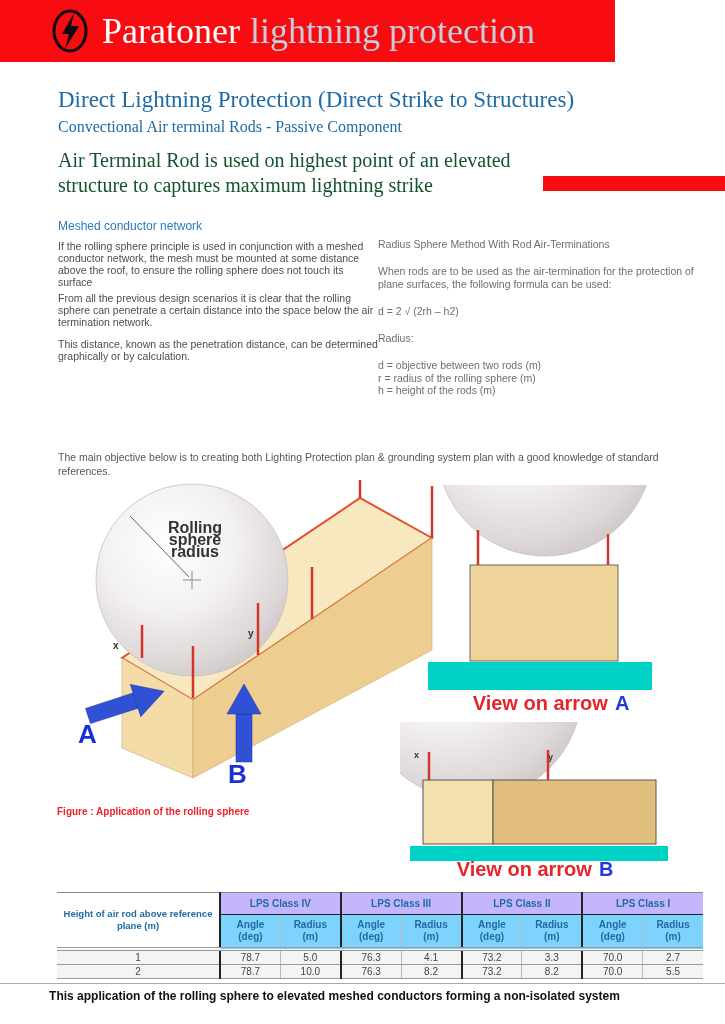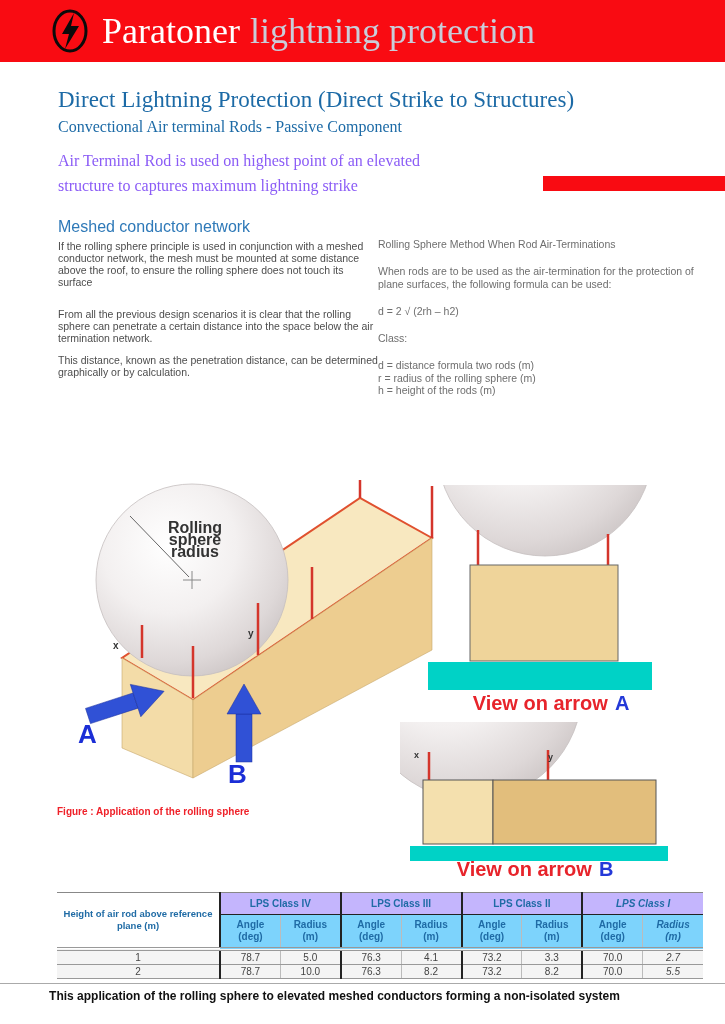--- a/index.html
+++ b/index.html
@@ -1,40 +1,40 @@
 <!DOCTYPE html>
 <html><head>
 <meta charset="utf-8">
 <style>
   html,body{margin:0;padding:0;background:#888;}
   #page{position:relative;width:725px;height:1024px;background:#ffffff;margin:0 auto;
         font-family:"Liberation Sans",sans-serif;overflow:hidden;}
 
   
-  #header{position:absolute;left:0;top:0;width:725px;height:62px;background:#F90B12;
+  #header{position:absolute;left:0;top:0;width:615px;height:62px;background:#F90B12;
           display:flex;align-items:center;padding-left:50px;box-sizing:border-box;}
   #logo{width:40px;height:46px;margin-right:12px;flex:0 0 auto;}
   .brand{font-family:"Liberation Serif",serif;font-size:36px;color:#ffffff;line-height:1;}
   .brand-suffix{font-family:"Liberation Serif",serif;font-size:36px;color:#C9CDD9;margin-left:10px;line-height:1;}
 
   
   #accent-bar{position:absolute;left:543px;top:176px;width:182px;height:15px;background:#F90B12;}
 
   
   #intro{position:absolute;left:58px;top:86px;width:650px;font-family:"Liberation Serif",serif;}
   .title{font-size:23px;color:#1C6AA6;line-height:27px;}
   .subtitle{font-size:16px;color:#1C6AA6;line-height:24px;margin-top:2px;}
-  .tagline{font-size:16px;color:#8b5cf6;line-height:25px;}
+  .tagline{font-size:20px;color:#14532d;line-height:25px;}
   .tagline.first{margin-top:9px;}
 
   
   #left-col{position:absolute;left:58px;top:220px;width:320px;}
-  .mesh-heading{font-size:16px;color:#2E79B8;line-height:13px;margin-bottom:7px;}
+  .mesh-heading{font-size:12px;color:#2E79B8;line-height:13px;margin-bottom:7px;}
   .para{font-size:10.5px;color:#4d4d4d;line-height:12px;}
-  .para.p1{margin-bottom:20px;}
+  .para.p1{margin-bottom:4px;}
   .para.p2{margin-bottom:10px;}
   .para.p3{margin-bottom:10px;}
 
   #right-col{position:absolute;left:378px;top:238px;width:330px;color:#6e6e6e;}
   .rc{font-size:10.5px;line-height:13px;margin-bottom:14px;}
   .rc-defs{font-size:10.5px;line-height:12.5px;}
 
   #objective{position:absolute;left:58px;top:450px;width:640px;font-size:10.5px;color:#555;line-height:14px;}
 
   
@@ -57,21 +57,21 @@
   
   #table-wrap{position:absolute;left:57px;top:892px;width:646px;}
   table.lps{border-collapse:collapse;table-layout:fixed;width:646px;}
   table.lps th,table.lps td{text-align:center;vertical-align:middle;font-weight:bold;}
   th.rowhead{width:150px;color:#1F6BA5;font-size:9.5px;line-height:12px;border-top:1px solid #888;
              border-right:2px solid #222;border-bottom:4px double #999;padding:2px 6px;background:#fff;}
   th.group{color:#1F6BA5;font-size:10px;border-top:1px solid #888;border-bottom:1px solid #222;
            padding:5px 0;background:#c4b5fd;}
   .vthin{border-right:1px solid #bbb;}
   .vthick{border-right:2px solid #222;}
-  .vnone{border-right:none;font-style:italic;}
+  .vnone{border-right:none;}
   td.subh{color:#1F6BA5;font-size:10px;line-height:12px;border-bottom:4px double #999;padding:4px 0;background:#7dd3fc;}
   td.cell{font-size:10px;color:#444;font-weight:normal !important;border-bottom:1px solid #999;
           padding:1px 0;background:#f4f4f4;}
 
   
   #footer-rule{position:absolute;left:0;top:983px;width:725px;border-top:1px solid #aaa;}
   #footer-text{position:absolute;left:0;top:989px;width:669px;text-align:center;
                font-size:12px;font-weight:bold;color:#111;}
 </style>
 </head>
@@ -98,29 +98,30 @@
   </div>
 
   <div id="left-col">
     <div class="mesh-heading">Meshed conductor network</div>
     <div class="para p1">If the rolling sphere principle is used in conjunction with a meshed conductor network, the mesh must be mounted at some distance above the roof, to ensure the rolling sphere does not touch its surface</div>
     <div class="para p3">From all the previous design scenarios it is clear that the rolling sphere can penetrate a certain distance into the space below the air termination network.</div>
     <div class="para">This distance, known as the penetration distance, can be determined graphically or by calculation.</div>
   </div>
 
   <div id="right-col">
-    <div class="rc">Rolling Sphere Method When Rod Air-Terminations</div>
+    <div class="rc">Radius Sphere Method With Rod Air-Terminations</div>
     <div class="rc">When rods are to be used as the air-termination for the protection of plane surfaces, the following formula can be used:</div>
     <div class="rc">d = 2 √ (2rh – h2)</div>
-    <div class="rc">Class:</div>
-    <div class="rc-defs">d = distance formula two rods (m)</div>
+    <div class="rc">Radius:</div>
+    <div class="rc-defs">d = objective between two rods (m)</div>
     <div class="rc-defs">r = radius of the rolling sphere (m)</div>
     <div class="rc-defs">h = height of the rods (m)</div>
   </div>
 
+  <div id="objective">The main objective below is to creating both Lighting Protection plan &amp; grounding system plan with a good knowledge of standard references.</div>
 
   <svg id="diagram-svg" width="725" height="410" viewBox="0 480 725 410">
     <defs>
       <radialGradient id="sphereG" cx="38%" cy="32%" r="78%">
         <stop offset="0%" stop-color="#ffffff"></stop>
         <stop offset="45%" stop-color="#f3f0f0"></stop>
         <stop offset="78%" stop-color="#ded8d8"></stop>
         <stop offset="100%" stop-color="#c8c1c1"></stop>
       </radialGradient>
       <clipPath id="clipA">

